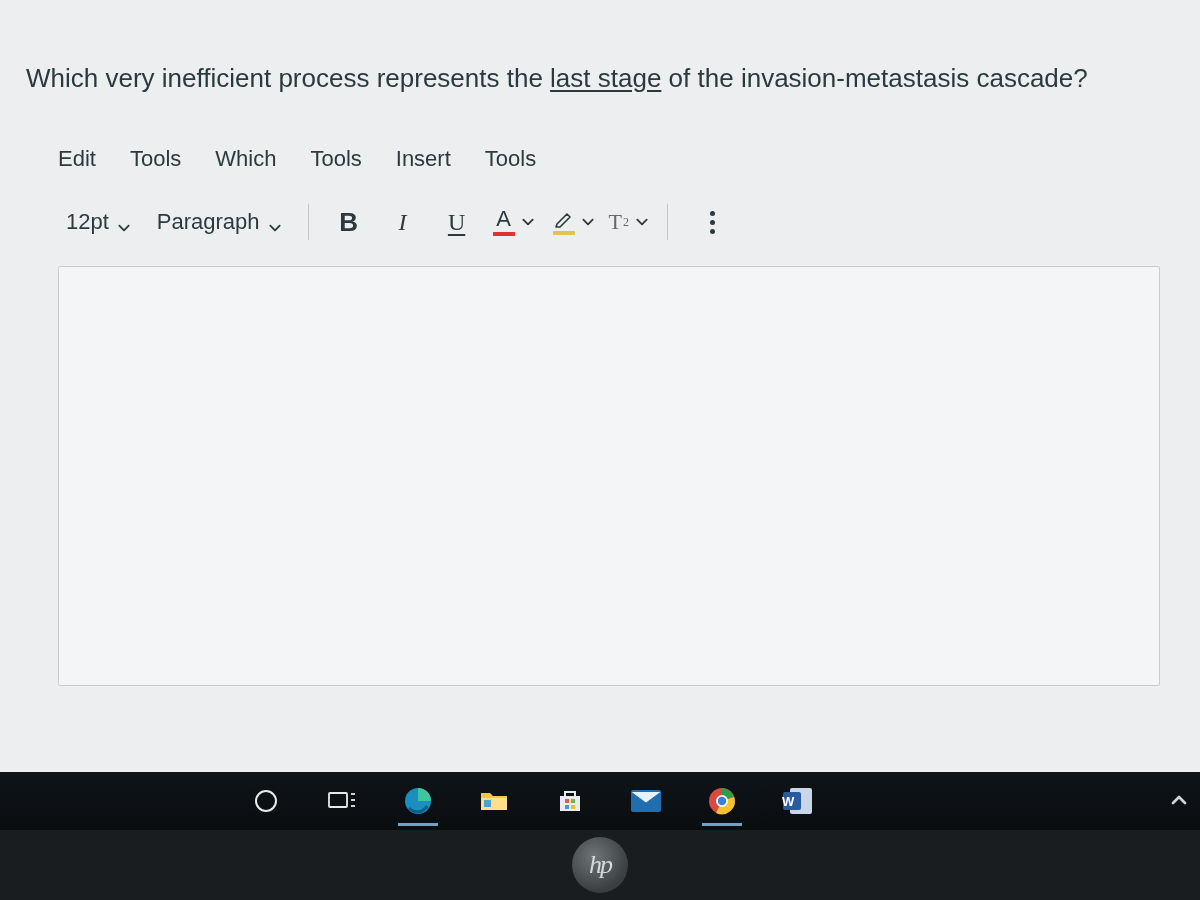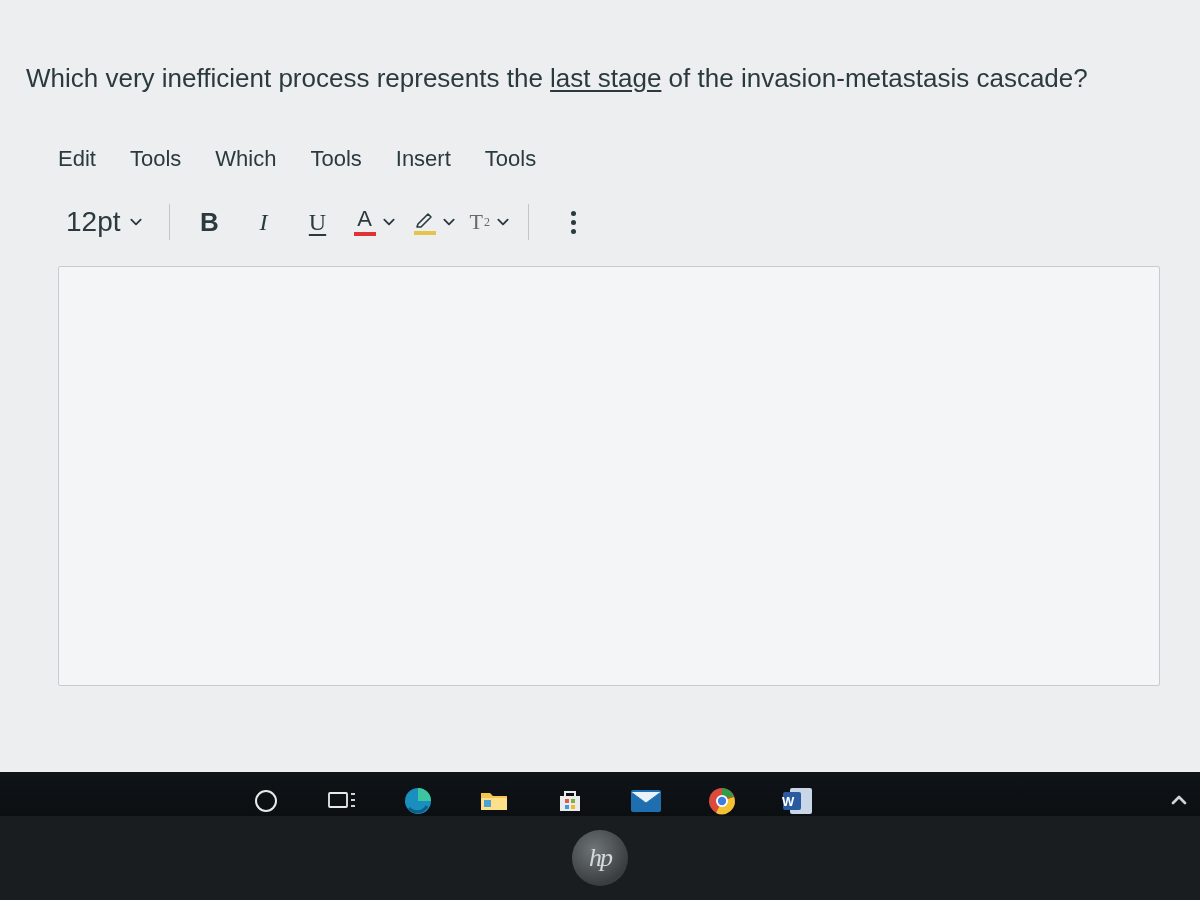--- a/index.html
+++ b/index.html
@@ -38,23 +38,23 @@
   }
   .menu-item { cursor: pointer; }
   .toolbar-row {
     display: flex;
     align-items: center;
     gap: 10px;
     padding: 16px 10px 18px 10px;
   }
   .tb-group {
     display: flex;
-    align-items: center;
+    align-items: flex-end;
     gap: 2px;
-    font-size: 28px;
+    font-size: 22px;
     color: #2b3a3f;
     padding: 4px 8px;
     cursor: pointer;
   }
   .chev {
     display: inline-block;
     margin-left: 6px;
   }
   .chev svg { display: block; }
   .divider {
@@ -164,21 +164,21 @@
     bottom: 86px;
     color: #cfd4d6;
     font-size: 18px;
     cursor: pointer;
   }
 
   
   .below-bar {
     position: absolute;
     left:0; right:0; bottom:0;
-    height: 84px;
+    height: 70px;
     background: #1a1d1f;
     display:flex;
     align-items:center;
     justify-content:center;
   }
   .hp-logo {
     width: 56px; height: 56px;
     border-radius: 50%;
     background: radial-gradient(circle at 40% 35%, #6f7577, #3a3e40 70%);
     color: #d7dadb;
@@ -212,20 +212,28 @@
 
       <div class="tb-group">
         <span>12pt</span>
         <span class="chev">
           <svg width="14" height="14" viewBox="0 0 12 12">
               <path d="M2 4l4 4 4-4" stroke="#2b3a3f" stroke-width="1.6" fill="none" stroke-linecap="round" stroke-linejoin="round"></path>
             </svg>
         </span>
       </div>
 
+      <div class="tb-group">
+        <span>Paragraph</span>
+        <span class="chev">
+          <svg width="14" height="14" viewBox="0 0 12 12">
+              <path d="M2 4l4 4 4-4" stroke="#2b3a3f" stroke-width="1.6" fill="none" stroke-linecap="round" stroke-linejoin="round"></path>
+            </svg>
+        </span>
+      </div>
 
       <div class="divider"></div>
 
       <div class="tb-btn bold">B</div>
       <div class="tb-btn italic">I</div>
       <div class="tb-btn underline">U</div>
 
       <div class="color-btn">
         <div class="color-stack">
           <span class="color-letter">A</span>

